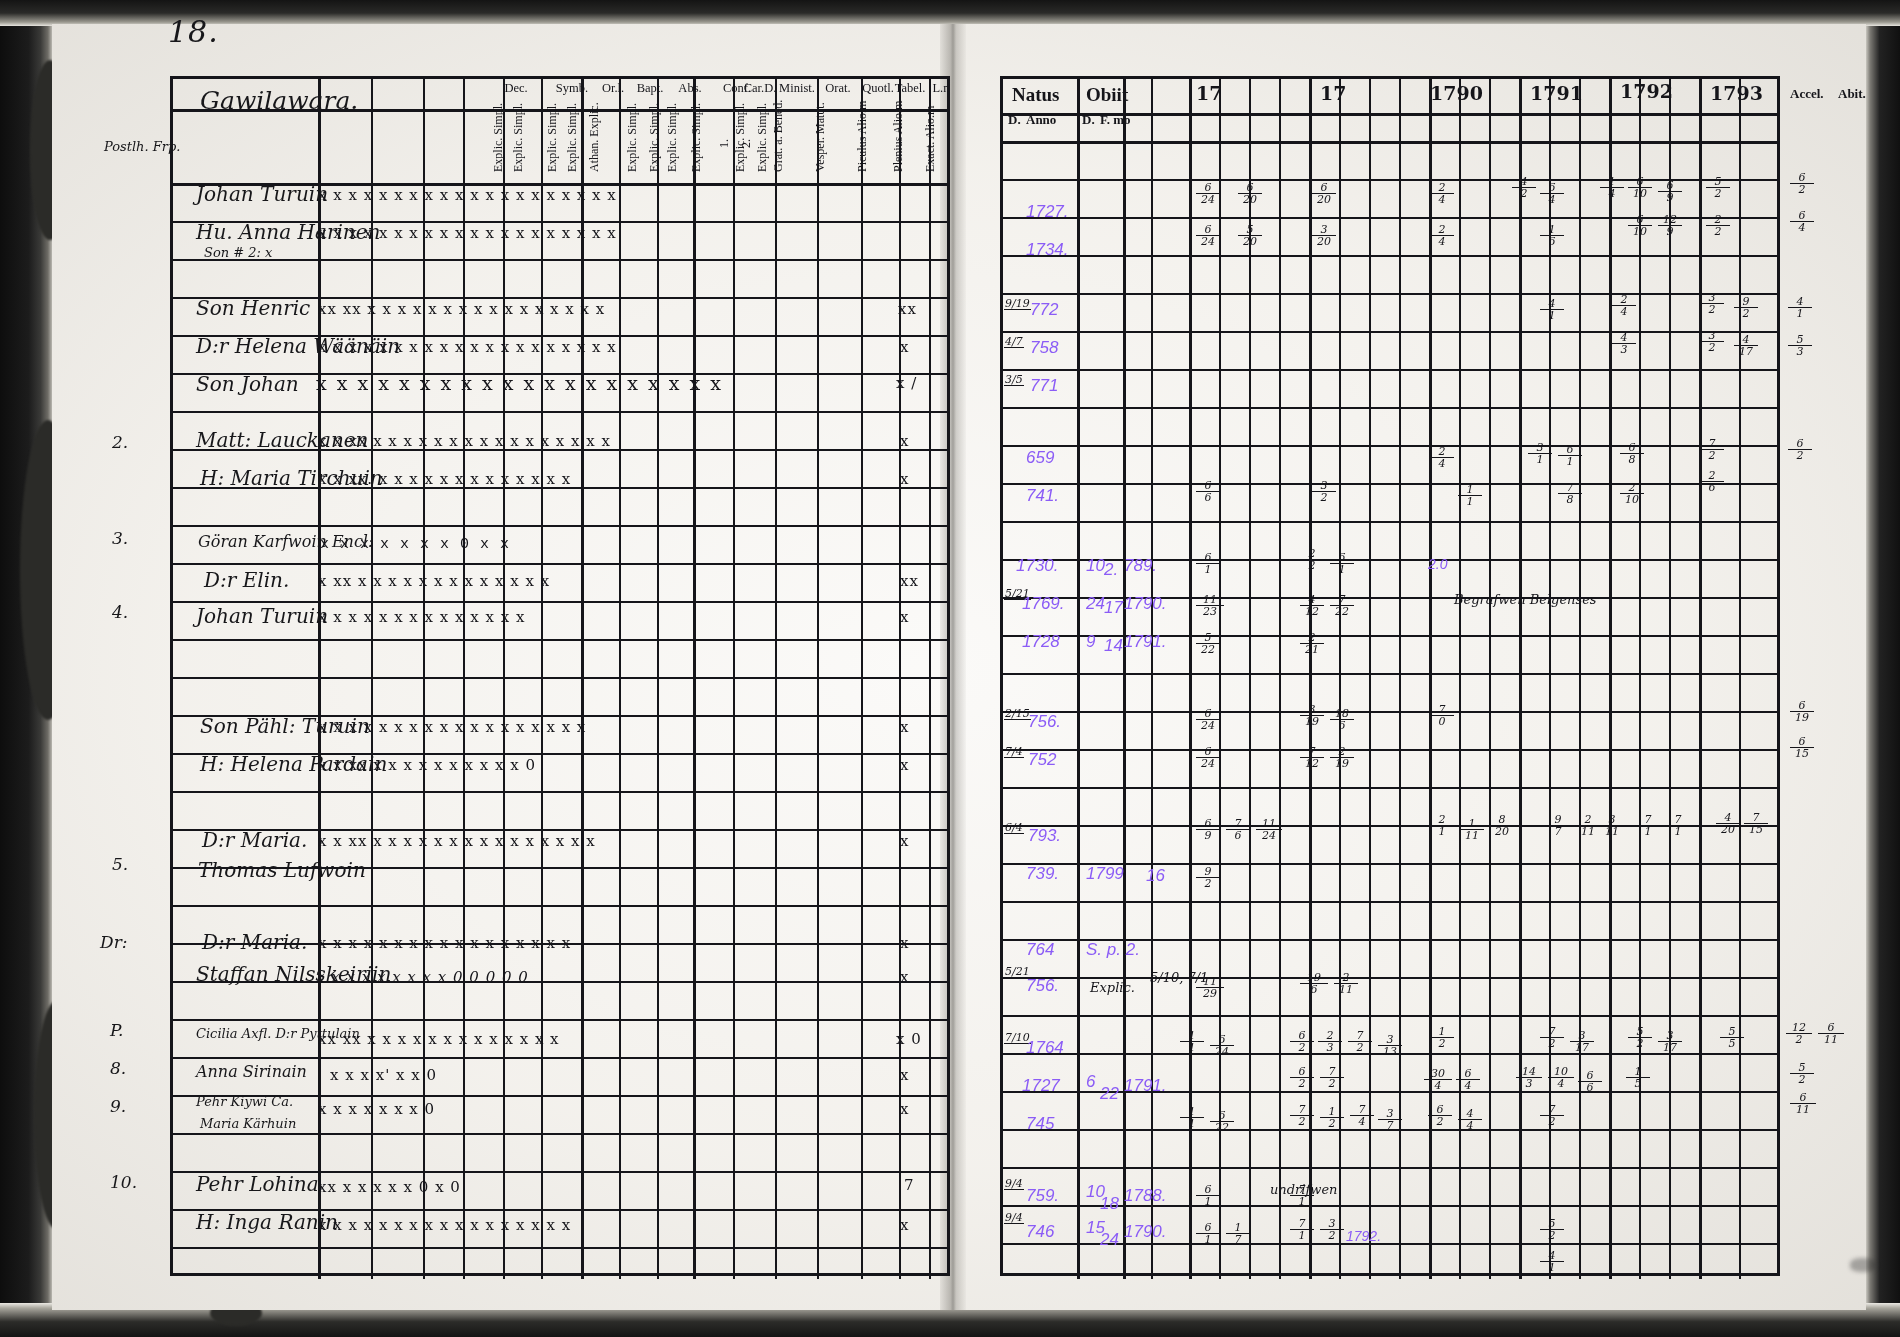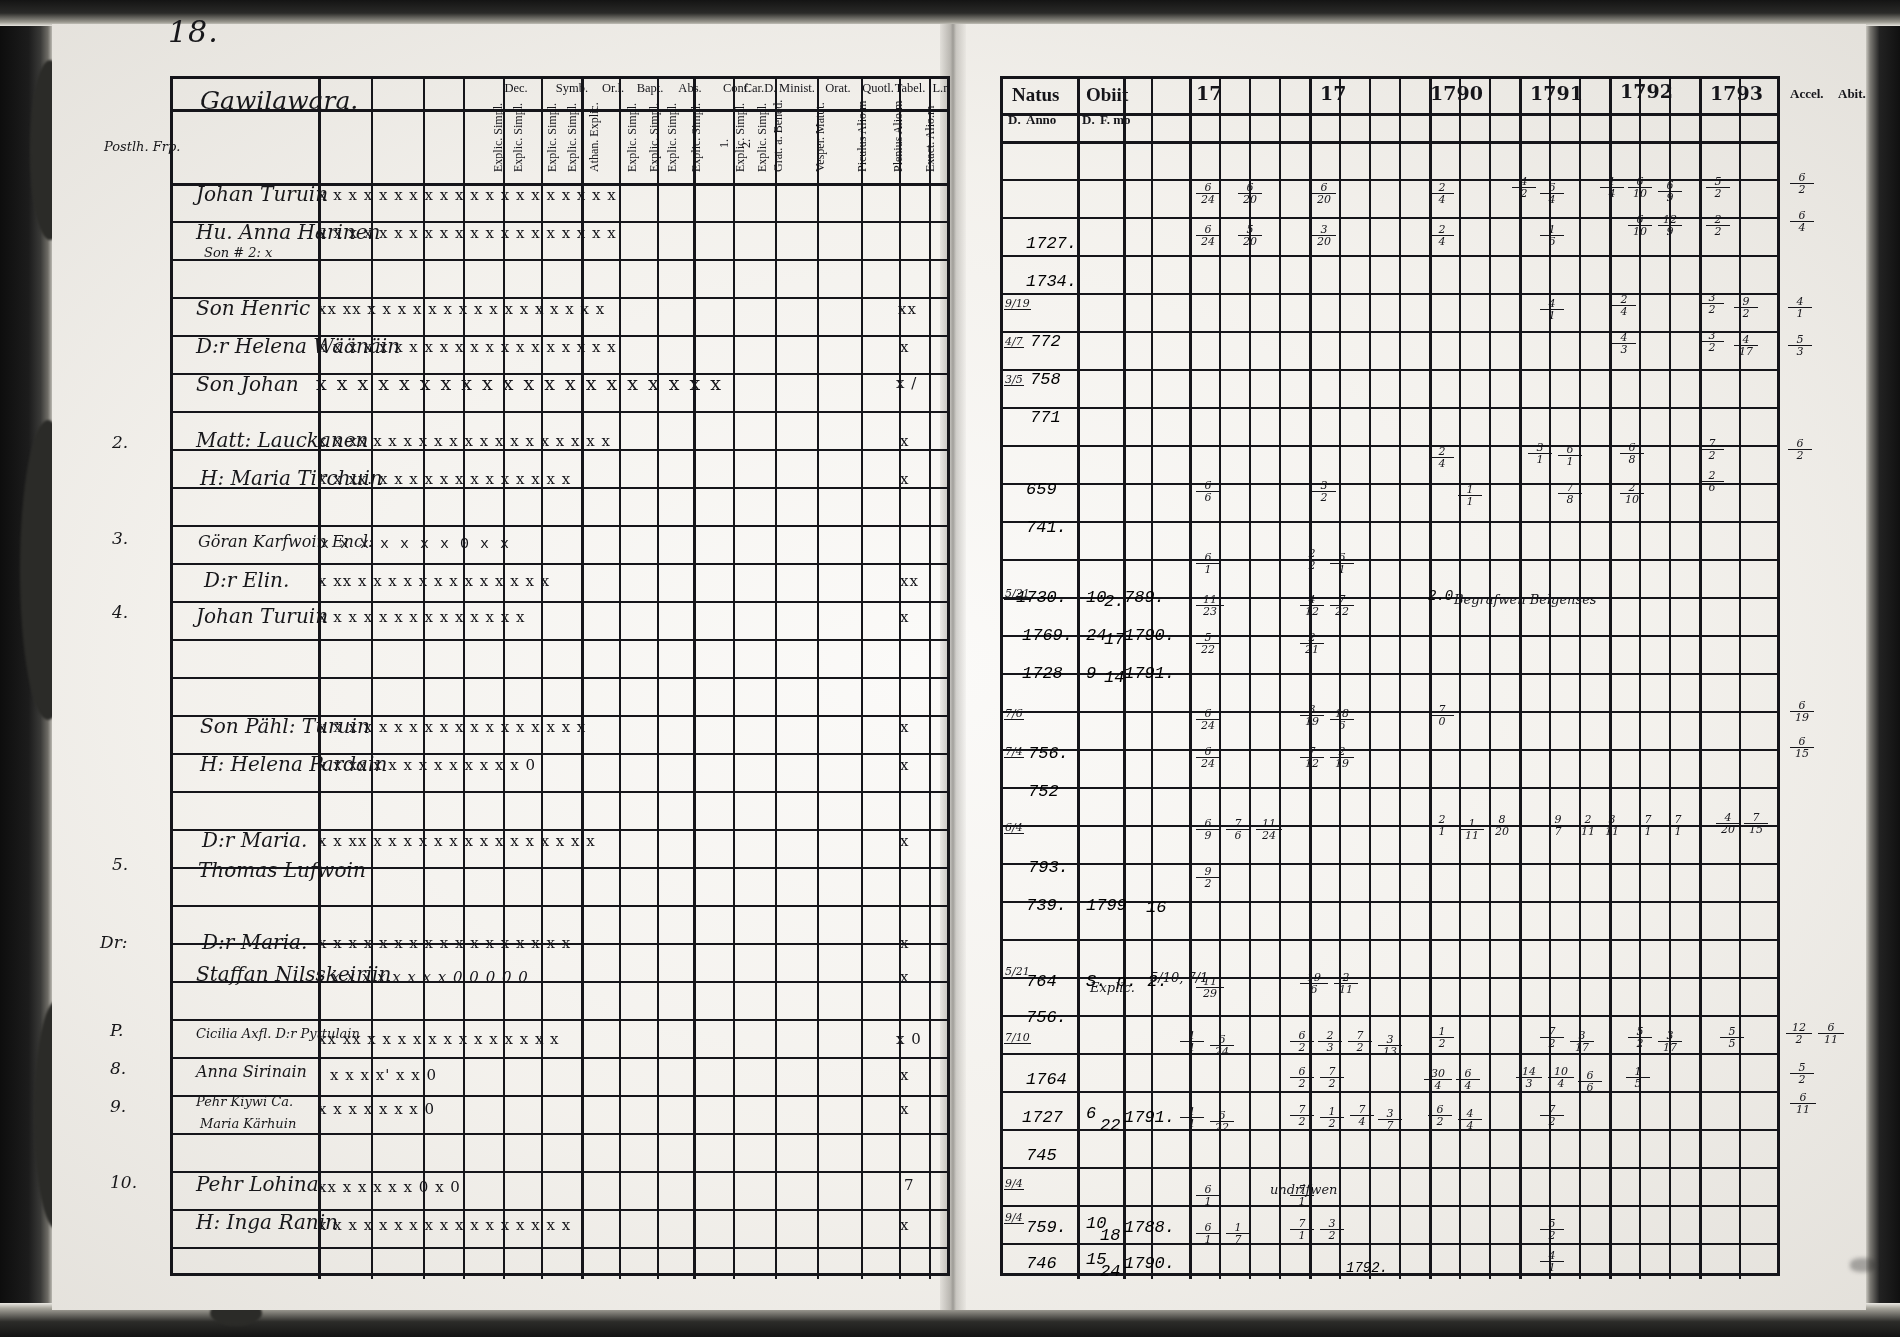--- a/index.html
+++ b/index.html
@@ -152,24 +152,23 @@
     position: absolute;
     font-size: 19px;
     color: #15151a;
   }
   .rhead.sm { font-size: 13px; }
   .rhead.yr { font-family: "DejaVu Serif", serif; }
 
   .ycell {
     position: absolute;
     font-size: 17px;
-    font-family: Liberation Mono, monospace;
-    color: #000000;
+    font-family: Liberation Sans, sans-serif;
+    color: #8b5cf6;
     white-space: nowrap;
-    margin-top: 32px;
   }
   .frac {
     position: absolute;
     font-size: 11px;
     line-height: 1.0;
     text-align: center;
     color: #15151a;
     font-family: "DejaVu Serif", serif;
   }
   .frac .n { display: block; border-bottom: 1px solid #15151a; padding: 0 1px; }
@@ -512,21 +511,21 @@
   <div class="ycell hand" style="left:1104px; top:598px;">17</div>
   <div class="ycell hand" style="left:1124px; top:594px;">1790.</div>
   <div class="note hand" style="left:1454px; top:592px;">Begrafwen Belgenses</div>
 
   <div class="ycell hand" style="left:1022px; top:632px;">1728</div>
   <div class="ycell hand" style="left:1086px; top:632px;">9</div>
   <div class="ycell hand" style="left:1104px; top:636px;">14</div>
   <div class="ycell hand" style="left:1124px; top:632px;">1791.</div>
 
   <div class="frac hand" style="left:1004px; top:708px;">
-    <span class="n">7/6</span>
+    <span class="n">2/15</span>
   </div>
   <div class="ycell hand" style="left:1028px; top:712px;">756.</div>
 
   <div class="frac hand" style="left:1004px; top:746px;">
     <span class="n">7/4</span>
   </div>
   <div class="ycell hand" style="left:1028px; top:750px;">752</div>
 
   <div class="frac hand" style="left:1004px; top:822px;">
     <span class="n">6/4</span>

